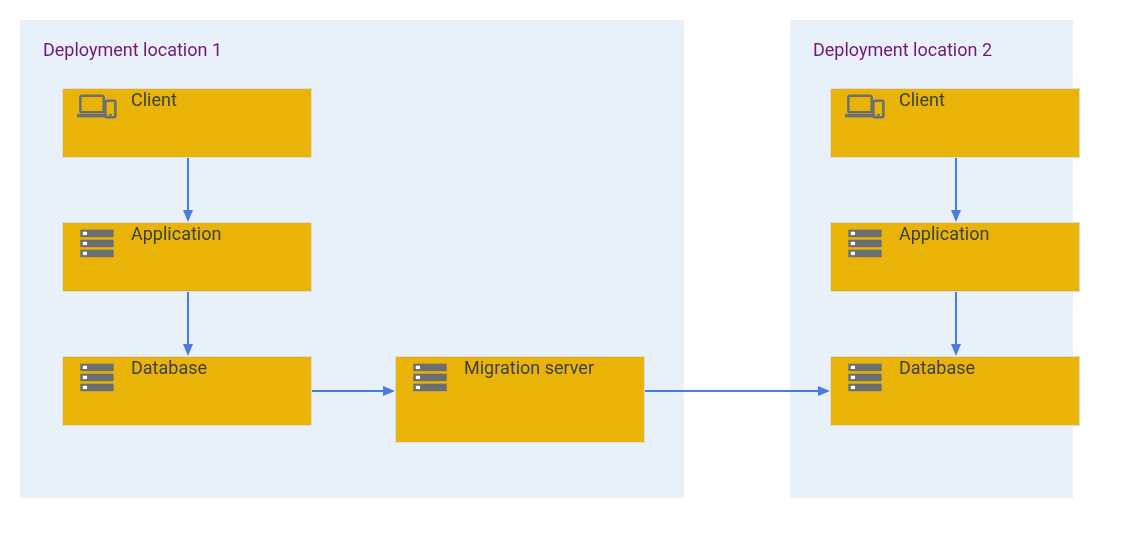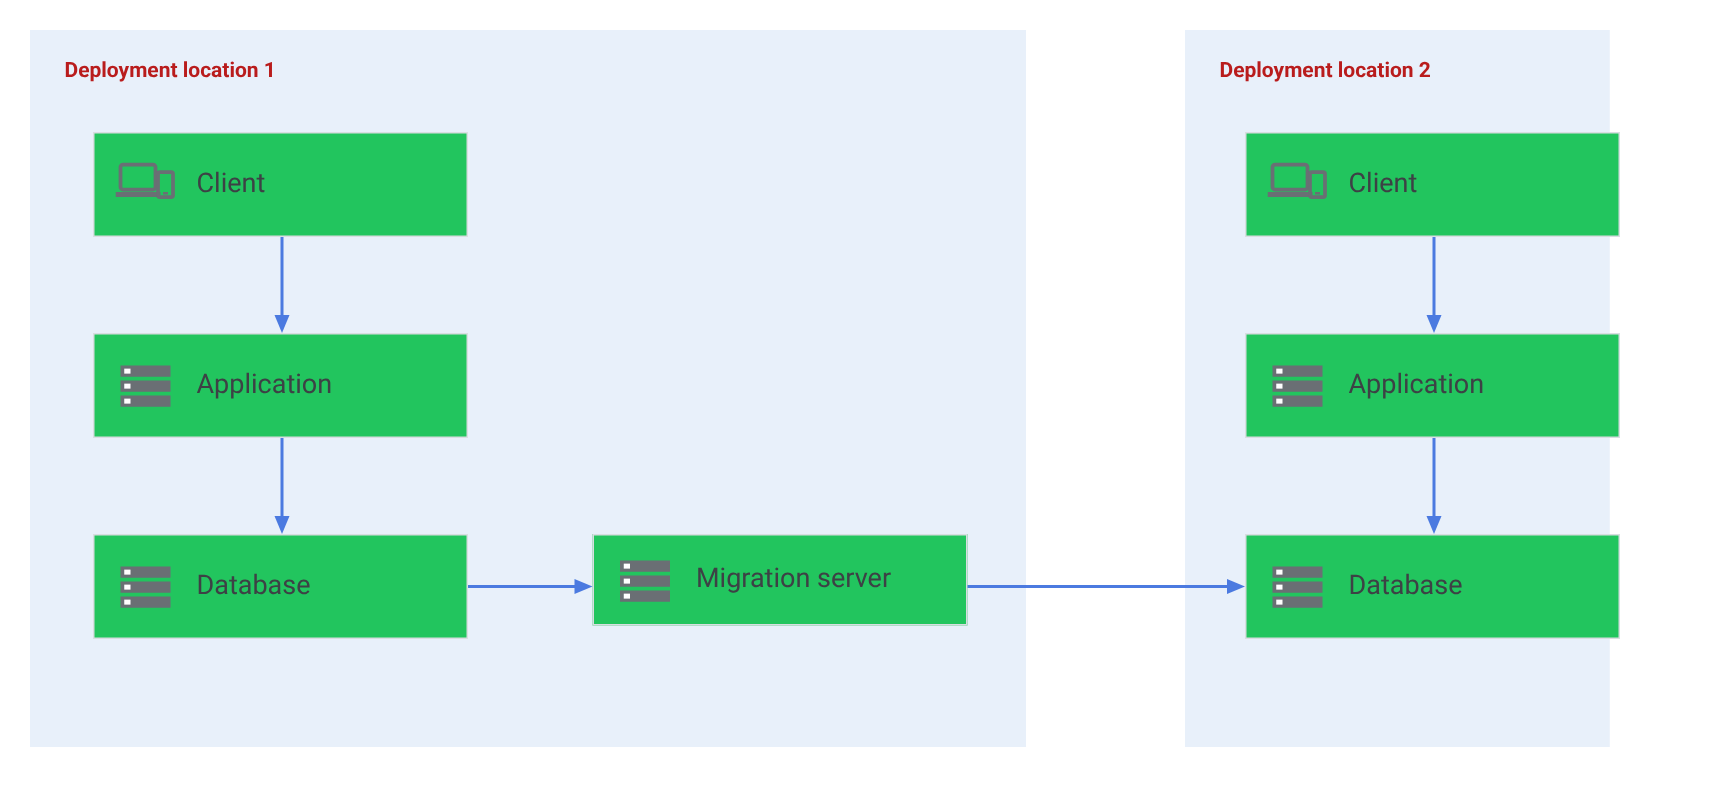--- a/index.html
+++ b/index.html
@@ -12,30 +12,30 @@
     }
     .region {
       position: absolute;
       background: #e8f0fa;
       border: 1px solid #e8f0fa;
     }
     .region-title {
       position: absolute;
       top: 18px;
       left: 22px;
-      font-size: 14px;
-      color: #b91c1c;
-      font-weight: 700;
+      font-size: 18px;
+      color: #701a75;
+      font-weight: 400;
     }
     .node {
       position: absolute;
-      background: #22c55e;
+      background: #eab308;
       border: 1px solid #d9dde1;
       display: flex;
-      align-items: center;
+      align-items: flex-start;
       padding: 0 14px 0 14px;
       gap: 14px;
     }
     .node-icon {
       width: 40px;
       height: 40px;
       display: flex;
       align-items: center;
       justify-content: center;
       flex-shrink: 0;
@@ -94,21 +94,21 @@
       <rect x="4" y="20" width="40" height="9" fill="#6a6f74"></rect>
       <rect x="4" y="32" width="40" height="9" fill="#6a6f74"></rect>
       <rect x="7" y="10.5" width="5" height="4" fill="#ffffff"></rect>
       <rect x="7" y="22.5" width="5" height="4" fill="#ffffff"></rect>
       <rect x="7" y="34.5" width="5" height="4" fill="#ffffff"></rect>
     </svg>
   </div>
   <div class="node-label">Database</div>
 </div>
 
-<div class="node" style="left:395px; top:356px; width:250px; height:61px;">
+<div class="node" style="left:395px; top:356px; width:250px; height:87px;">
   <div class="node-icon">
     <svg class="icon-svg" viewBox="0 0 48 48" width="40" height="40">
       <rect x="4" y="8" width="40" height="9" fill="#6a6f74"></rect>
       <rect x="4" y="20" width="40" height="9" fill="#6a6f74"></rect>
       <rect x="4" y="32" width="40" height="9" fill="#6a6f74"></rect>
       <rect x="7" y="10.5" width="5" height="4" fill="#ffffff"></rect>
       <rect x="7" y="22.5" width="5" height="4" fill="#ffffff"></rect>
       <rect x="7" y="34.5" width="5" height="4" fill="#ffffff"></rect>
     </svg>
   </div>

